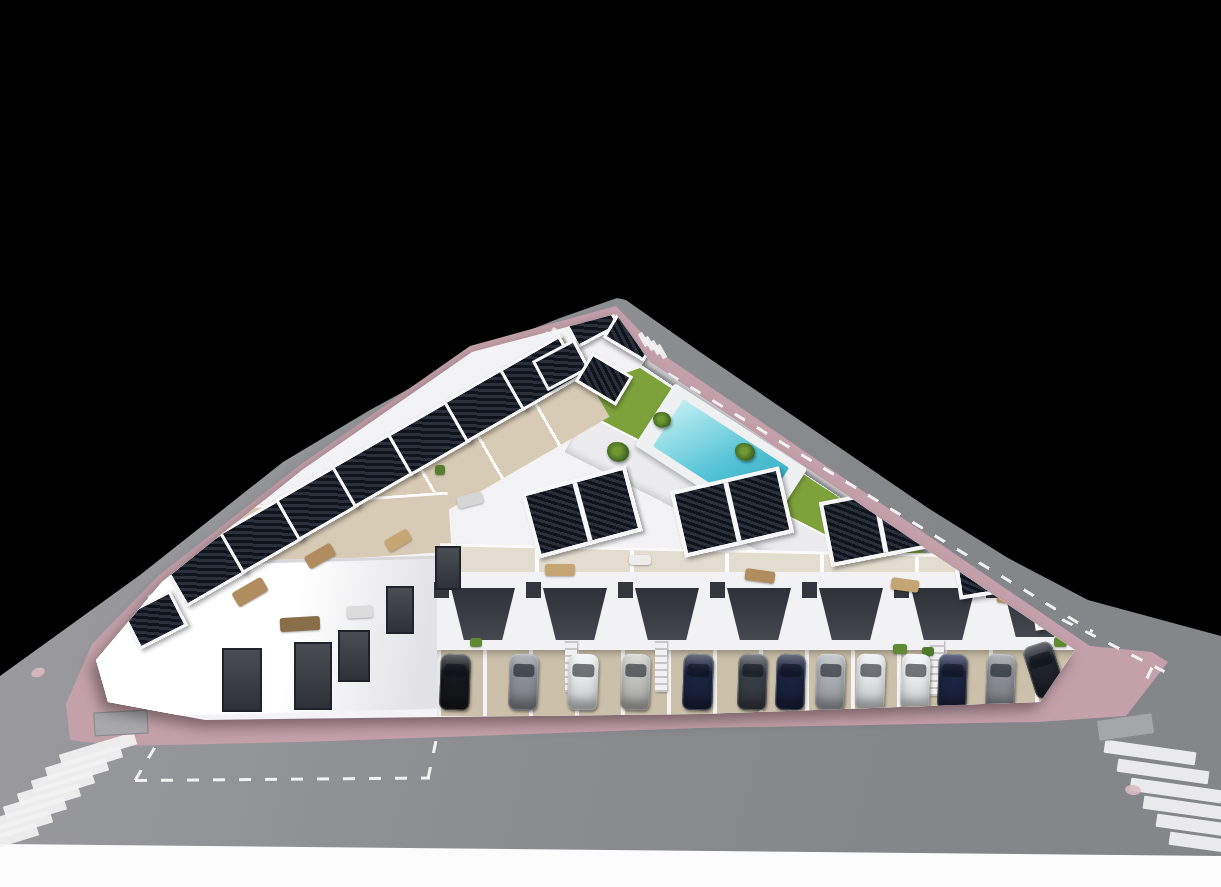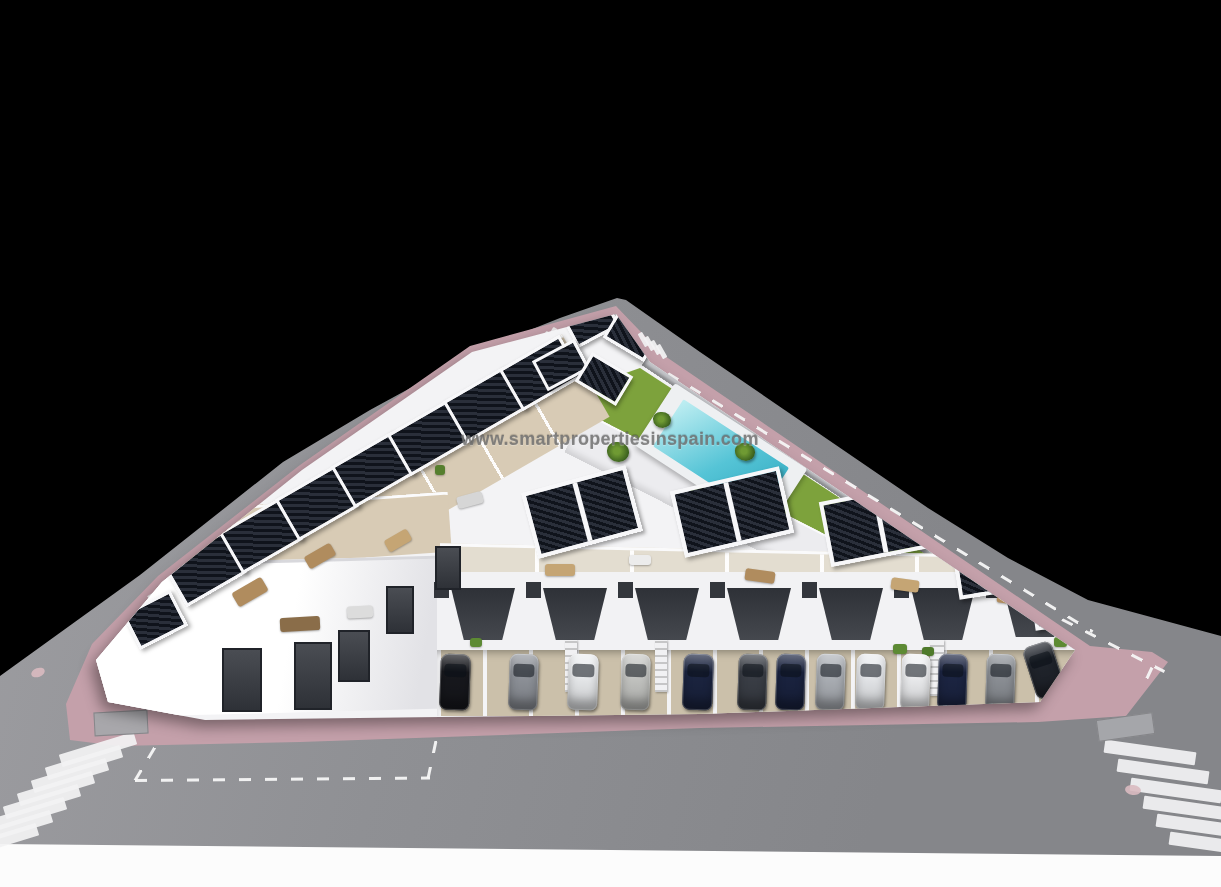--- a/index.html
+++ b/index.html
@@ -232,14 +232,13 @@
           <div class="abs car" style="left: 815.5px; top: 654px; width: 29px; height: 56px; transform: rotate(2deg); transform-origin: 50% 50%; background: rgb(174, 178, 184);"></div>
           <div class="abs car" style="left: 855.5px; top: 654px; width: 29px; height: 56px; transform: rotate(2deg); transform-origin: 50% 50%; background: rgb(233, 235, 238);"></div>
           <div class="abs car" style="left: 900.5px; top: 654px; width: 29px; height: 56px; transform: rotate(2deg); transform-origin: 50% 50%; background: rgb(240, 241, 243);"></div>
           <div class="abs car" style="left: 937.5px; top: 654px; width: 29px; height: 56px; transform: rotate(2deg); transform-origin: 50% 50%; background: rgb(28, 37, 67);"></div>
           <div class="abs car" style="left: 985.5px; top: 654px; width: 29px; height: 56px; transform: rotate(2deg); transform-origin: 50% 50%; background: rgb(142, 146, 152);"></div>
           <div class="abs car" style="left: 1029px; top: 643px; width: 30px; height: 54px; transform: rotate(-18deg); transform-origin: 50% 50%; background: rgb(32, 36, 44);"></div>
         </div>
     </div>
   </div>
 
-  <div id="watermark" class="abs">www.smartpropertiesinspain.com</div>
 </div>
 
 </body></html>

